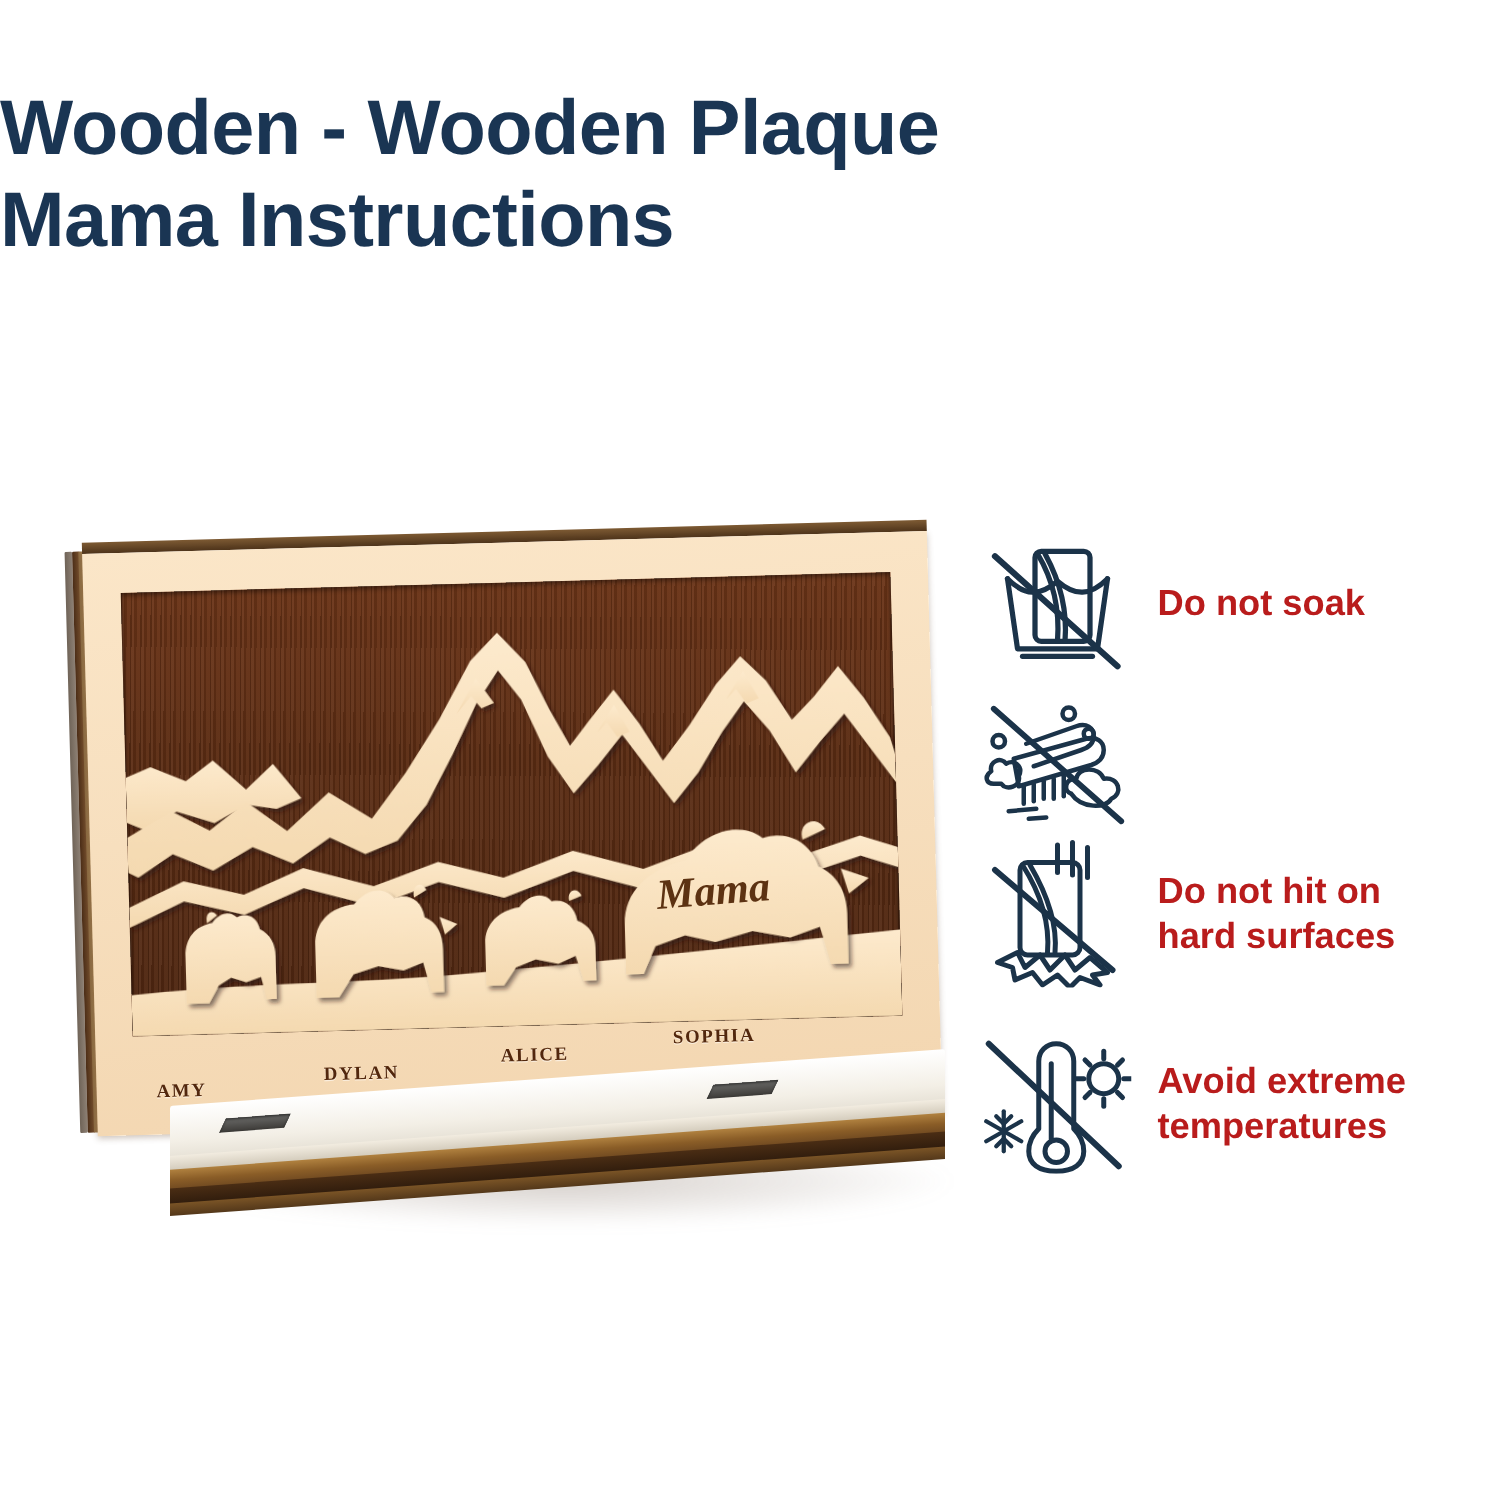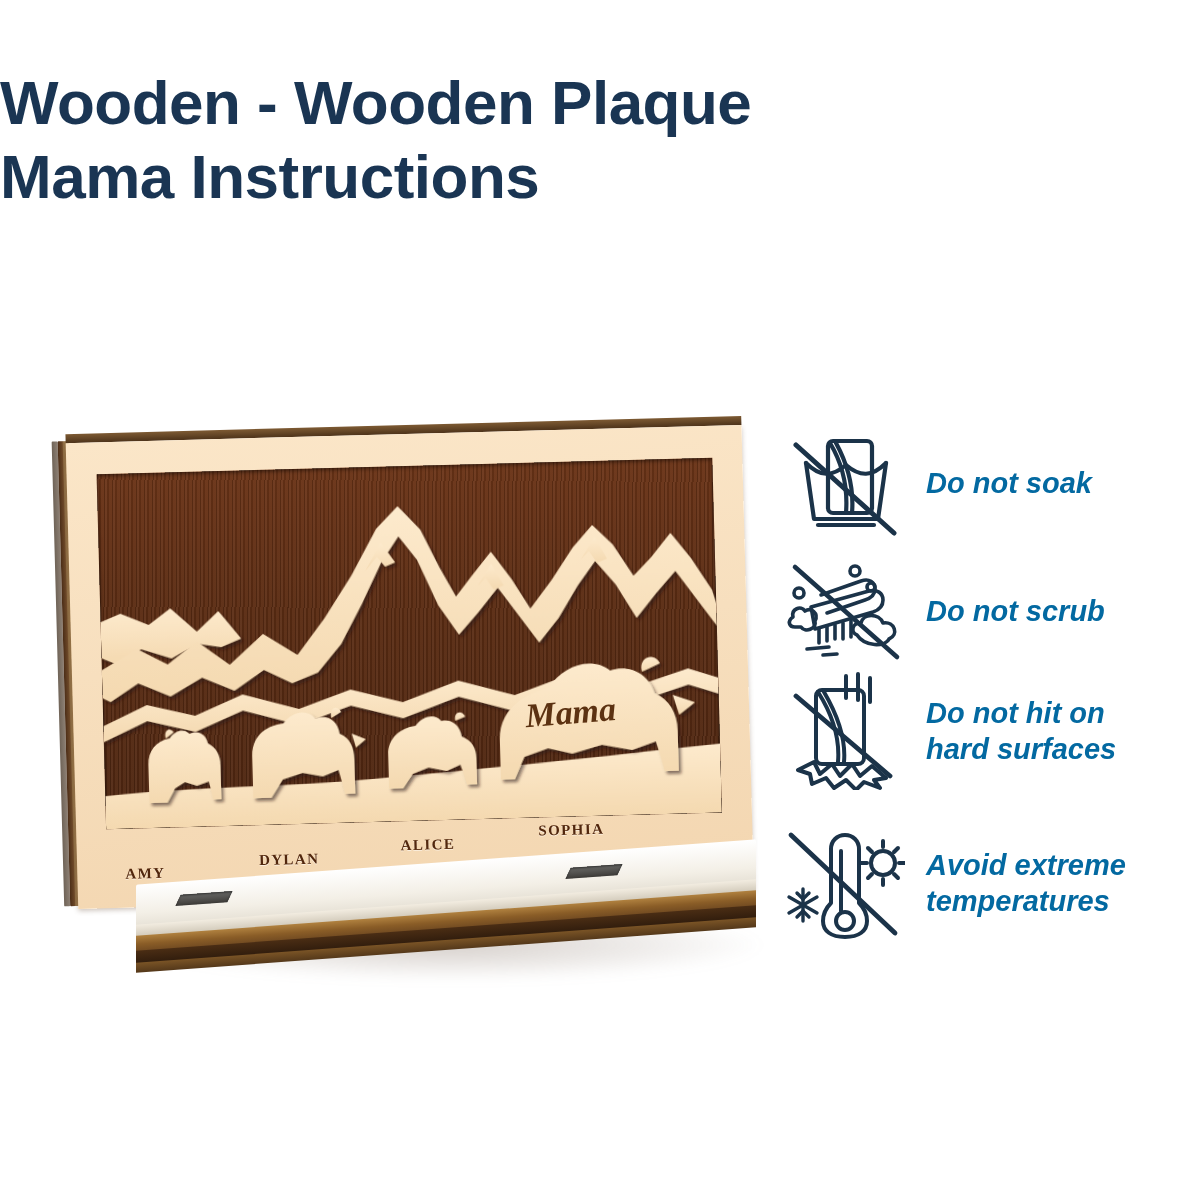--- a/index.html
+++ b/index.html
@@ -205,27 +205,26 @@
 
   .care-icon {
     width: 130px;
     height: 118px;
     flex: 0 0 130px;
     display: flex;
     align-items: center;
     justify-content: center;
   }
   .care-text {
-    color: #0369a1;
+    color: #b91c1c;
     font-family: "Liberation Sans", sans-serif;
     font-weight: bold;
     font-size: 29px;
     line-height: 36px;
     padding-left: 16px;
-    font-style: italic;
   }
 </style>
 </head>
 <body>
 
 <div id="page">
 
   <div id="title-block">
     <div class="title-line">Wooden - Wooden Plaque</div>
     <div class="title-line">Mama Instructions</div>
@@ -381,21 +380,20 @@
             <circle cx="14" cy="32" r="5"></circle>
             <circle cx="70" cy="10" r="5"></circle>
             <circle cx="86" cy="26" r="4"></circle>
 
             <line x1="22" y1="88" x2="44" y2="86"></line>
             <line x1="38" y1="94" x2="52" y2="93"></line>
           </g>
           <line x1="10" y1="6" x2="112" y2="96" stroke="#1b3349" stroke-width="4.6" stroke-linecap="round"></line>
         </svg>
       </div>
-      <div class="care-text">Do not scrub</div>
     </div>
 
     <div class="care-row" id="care-row-2">
       <div class="care-icon">
         <svg width="110" height="118" viewBox="0 0 110 118">
           <g fill="none" stroke="#1b3349" stroke-width="4" stroke-linecap="round" stroke-linejoin="round">
 
             <line x1="56" y1="4" x2="56" y2="26"></line>
             <line x1="68" y1="2" x2="68" y2="28"></line>
             <line x1="80" y1="6" x2="80" y2="30"></line>

